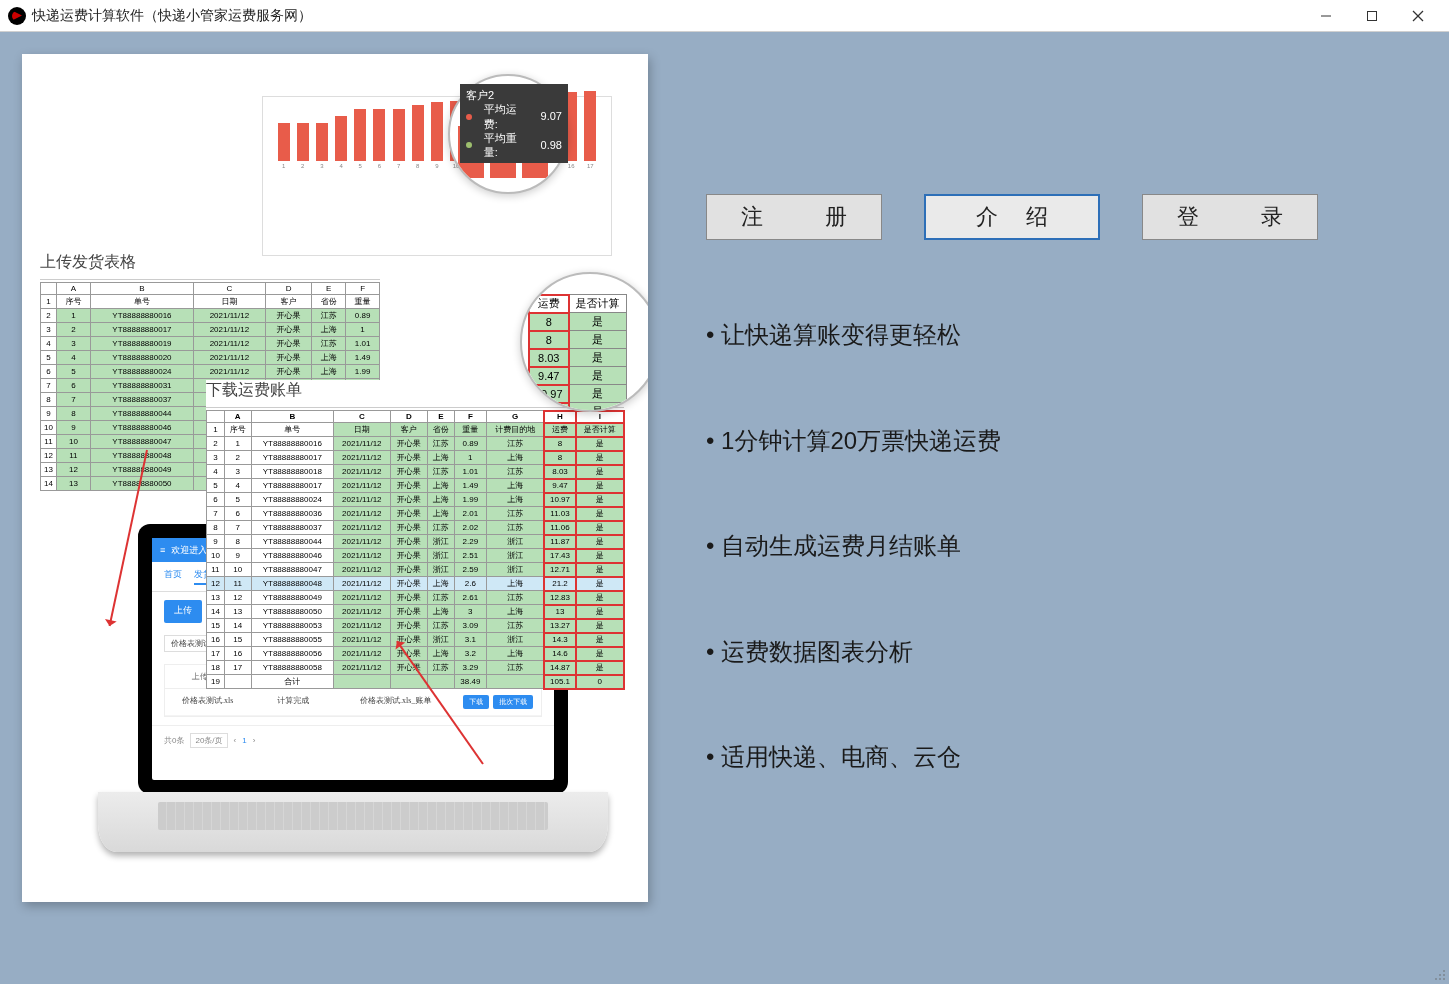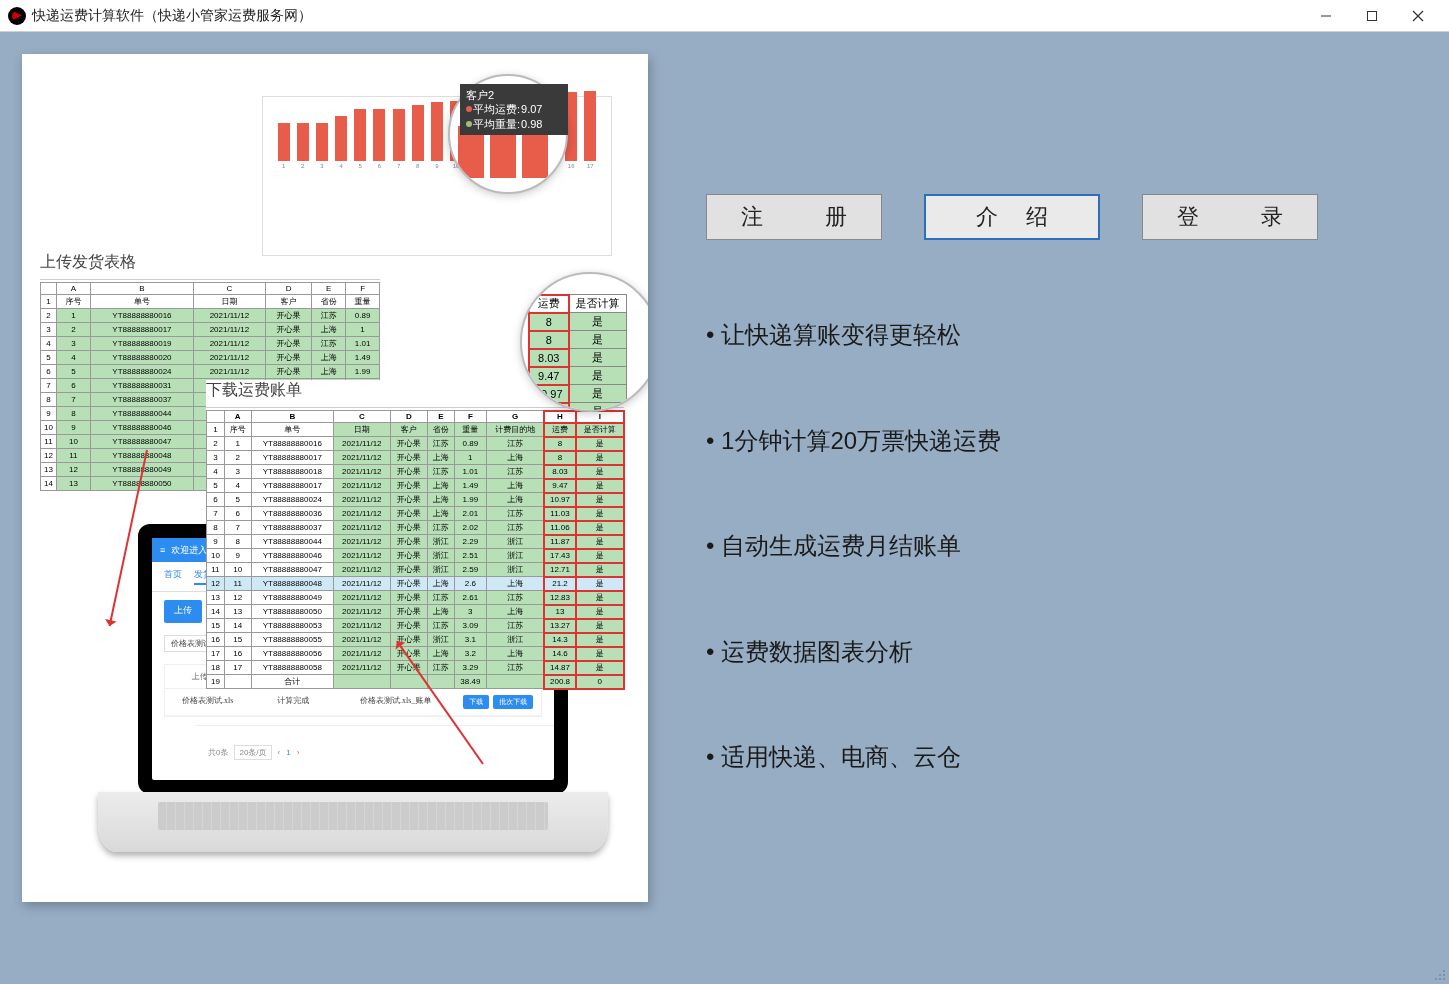--- a/index.html
+++ b/index.html
@@ -104,21 +104,21 @@
     left: 438px; top: 30px;
     width: 108px;
     background: #3a3a3a;
     color: #fff;
     font-size: 11px;
     padding: 4px 6px;
     line-height: 1.3;
     z-index: 5;
   }
   .tooltip-bubble .title { color: #fff; }
-  .tooltip-bubble .line { display: flex; align-items: center; gap: 1px; }
+  .tooltip-bubble .line { display: flex; align-items: center; gap: 12px; }
   .tooltip-bubble .dot { width: 6px; height: 6px; border-radius: 50%; display: inline-block; }
   .magnifier-top {
     position: absolute;
     left: 426px; top: 20px;
     width: 120px; height: 120px;
     border: 2px solid #bbb;
     border-radius: 50%;
     background: #fff;
     z-index: 4;
     overflow: hidden;
@@ -288,23 +288,22 @@
   .laptop .grid .ghdr > div { padding: 6px 2px; color: #666; border-bottom: 1px solid #eee; }
   .laptop .grid .grow > div { padding: 6px 2px; border-bottom: 1px solid #f4f4f4; font-family: Liberation Serif, serif; }
   .laptop .grid .ops .ob {
     display: inline-block;
     background: #2d8cf0; color: #fff;
     padding: 2px 6px; border-radius: 2px; font-size: 7px;
     margin: 0 1px;
   }
   .laptop .pager {
     display: flex; align-items: center; gap: 6px;
-    padding: 19px 12px; font-size: 8px; color: #888;
+    padding: 7px 12px; font-size: 8px; color: #888;
     border-top: 1px solid #eee;
-    margin-left: 44px;
   }
   .laptop .keyboard {
     width: 510px; height: 60px;
     background: linear-gradient(#ececec, #d9d9d9);
     border-radius: 0 0 18px 18px / 0 0 28px 28px;
     margin-top: -2px;
     position: relative;
     box-shadow: 0 4px 6px rgba(0,0,0,0.3);
   }
   .laptop .keyboard::before {
@@ -899,21 +898,21 @@
             </tr>
             <tr>
               <td>19</td>
               <td></td>
               <td>合计</td>
               <td></td>
               <td></td>
               <td></td>
               <td>38.49</td>
               <td></td>
-              <td class="redbox">200.8</td>
+              <td class="redbox">105.1</td>
               <td class="redbox">0</td>
             </tr>
           </tbody>
         </table>
     </div>
 
     <div class="magnifier-right">
       <table class="zoomtbl" id="zoom-table">
           <tbody>
             <tr>

